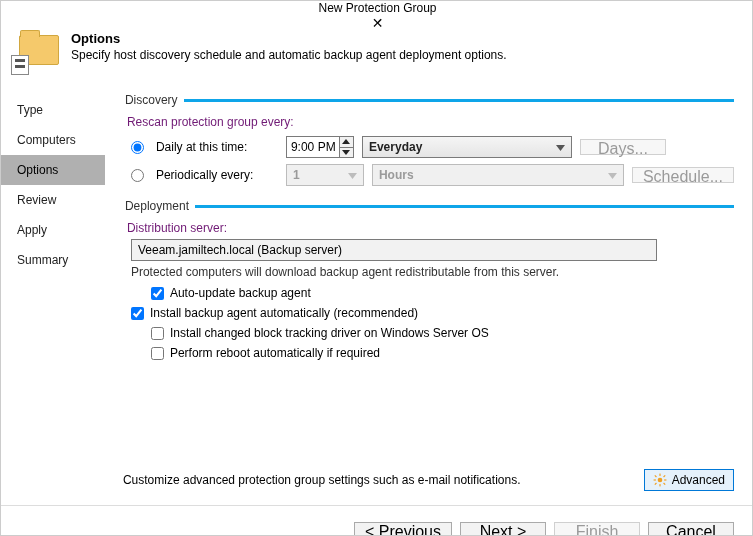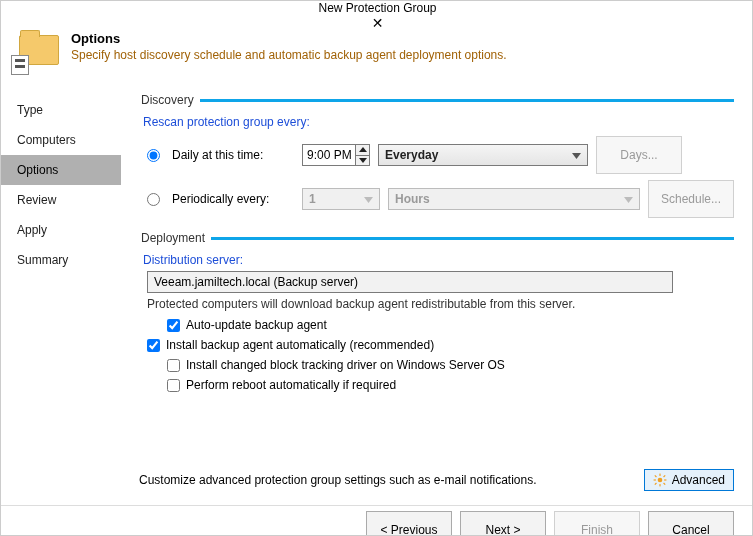--- a/index.html
+++ b/index.html
@@ -68,21 +68,21 @@
   .server::before, .server::after {
     content: "";
     position: absolute;
     left: 3px; right: 3px;
     height: 3px;
     background: #555;
   }
   .server::before { top: 3px; }
   .server::after { top: 9px; }
   .header-text .h-title { font-weight: bold; font-size: 13px; }
-  .header-text .h-sub { font-size: 12px; color: #a16207; margin-top: 2px; }
+  .header-text .h-sub { font-size: 12px; color: #000000; margin-top: 2px; }
   .body {
     display: flex;
     height: 420px;
   }
   .sidebar {
     width: 172px;
     padding-top: 10px;
   }
   .sidebar-item {
     padding: 8px 16px;
@@ -112,21 +112,21 @@
   }
   .row {
     display: flex;
     align-items: center;
     gap: 8px;
     padding: 3px 0;
     padding-left: 8px;
   }
   .section-label {
     font-size: 12px;
-    color: #1d4ed8;
+    color: #701a75;
     padding-left: 4px;
     margin-bottom: 4px;
   }
   input[type=radio] { margin: 0 4px 0 0; }
   .radio-label { width: 122px; }
   .time-box {
     display: inline-flex;
     align-items: stretch;
     border: 1px solid #7a7a7a;
     height: 22px;
@@ -174,26 +174,26 @@
     color: #9a9a9a;
     border-color: #bcbcbc;
     cursor: default;
   }
   .select .chev svg { width: 9px; height: 6px; fill: #555; }
   .select.dis .chev svg { fill: #bcbcbc; }
   .wide-select { width: 210px; }
   .num-select { width: 78px; }
   .unit-select { width: 252px; }
   .btn {
-    height: 38px;
+    height: 16px;
     min-width: 86px;
     border: 1px solid #aaa;
     background: #f3f3f3;
     font-family: inherit;
-    font-size: 12px;
+    font-size: 16px;
     cursor: pointer;
     padding: 0 10px;
   }
   .btn.dis {
     color: #9a9a9a;
     border-color: #d0d0d0;
     background: #f7f7f7;
     cursor: default;
   }
   .dist-select {

